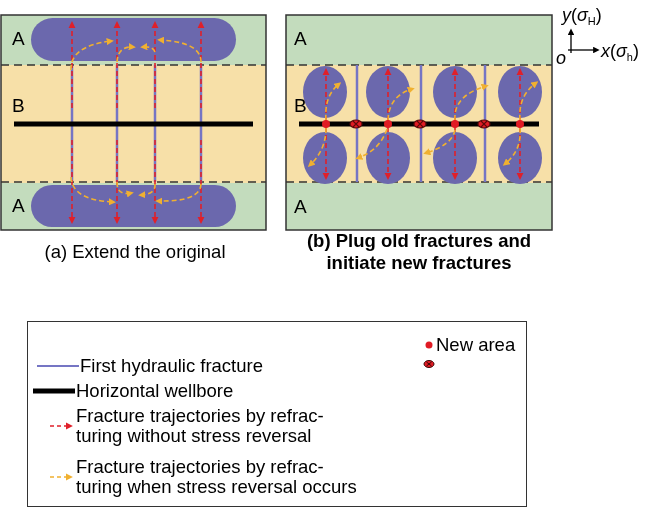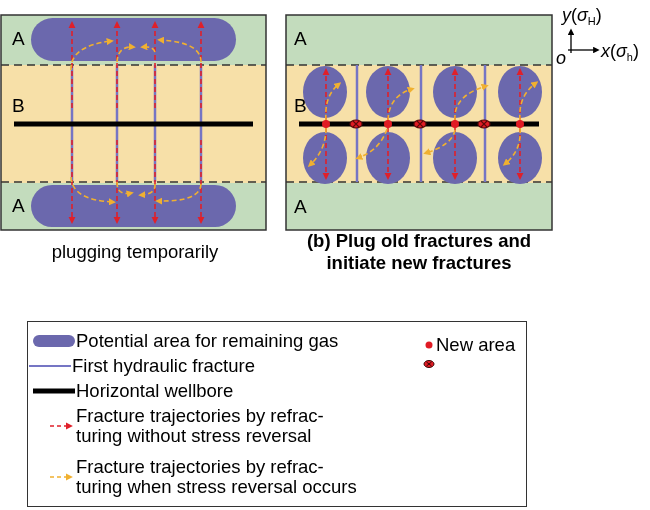--- a/index.html
+++ b/index.html
@@ -139,35 +139,29 @@
   <g>
     <line x1="571" y1="53" x2="571" y2="31" stroke="#000" stroke-width="1.3" marker-end="url(#mblk)"></line>
     <line x1="568" y1="50" x2="597" y2="50" stroke="#000" stroke-width="1.3" marker-end="url(#mblk)"></line>
     <text x="562" y="21" font-size="18" font-family="Liberation Sans, sans-serif"><tspan font-style="italic">y</tspan><tspan>(</tspan><tspan font-style="italic">σ</tspan><tspan font-size="11" dy="4">H</tspan><tspan dy="-4">)</tspan></text>
     <text x="601" y="57" font-size="18" font-family="Liberation Sans, sans-serif"><tspan font-style="italic">x</tspan><tspan>(</tspan><tspan font-style="italic">σ</tspan><tspan font-size="11" dy="4">h</tspan><tspan dy="-4">)</tspan></text>
     <text x="556" y="64" font-size="18" font-style="italic" font-family="Liberation Sans, sans-serif">o</text>
   </g>
 </svg>
 
 <div id="cap-a" class="caption">
-  <div>plugging temporarily</div>
+  <div>(a) Extend the original</div>
 </div>
 <div id="cap-b" class="caption">
   <div>(b) Plug old fractures and</div>
   <div>initiate new fractures</div>
 </div>
 
 <div id="legend">
-  <div class="leg-row" style="left:4px; top:9px;">
-    <svg width="44" height="14">
-        <rect x="1" y="1" width="42" height="12" rx="6" fill="#6b68ad"></rect>
-      </svg>
-    <span class="leg-text">Potential area for remaining gas</span>
-  </div>
-  <div class="leg-row" style="left:0; top:34px;">
+  <div class="leg-row" style="left:8px; top:34px;">
     <svg width="44" height="14">
         <line x1="1" y1="7" x2="43" y2="7" stroke="#7575c4" stroke-width="2"></line>
       </svg>
     <span class="leg-text">First hydraulic fracture</span>
   </div>
   <div class="leg-row" style="left:4px; top:59px;justify-content:center;">
     <svg width="44" height="14">
         <line x1="1" y1="7" x2="43" y2="7" stroke="#000" stroke-width="5"></line>
       </svg>
     <span class="leg-text">Horizontal wellbore</span>

